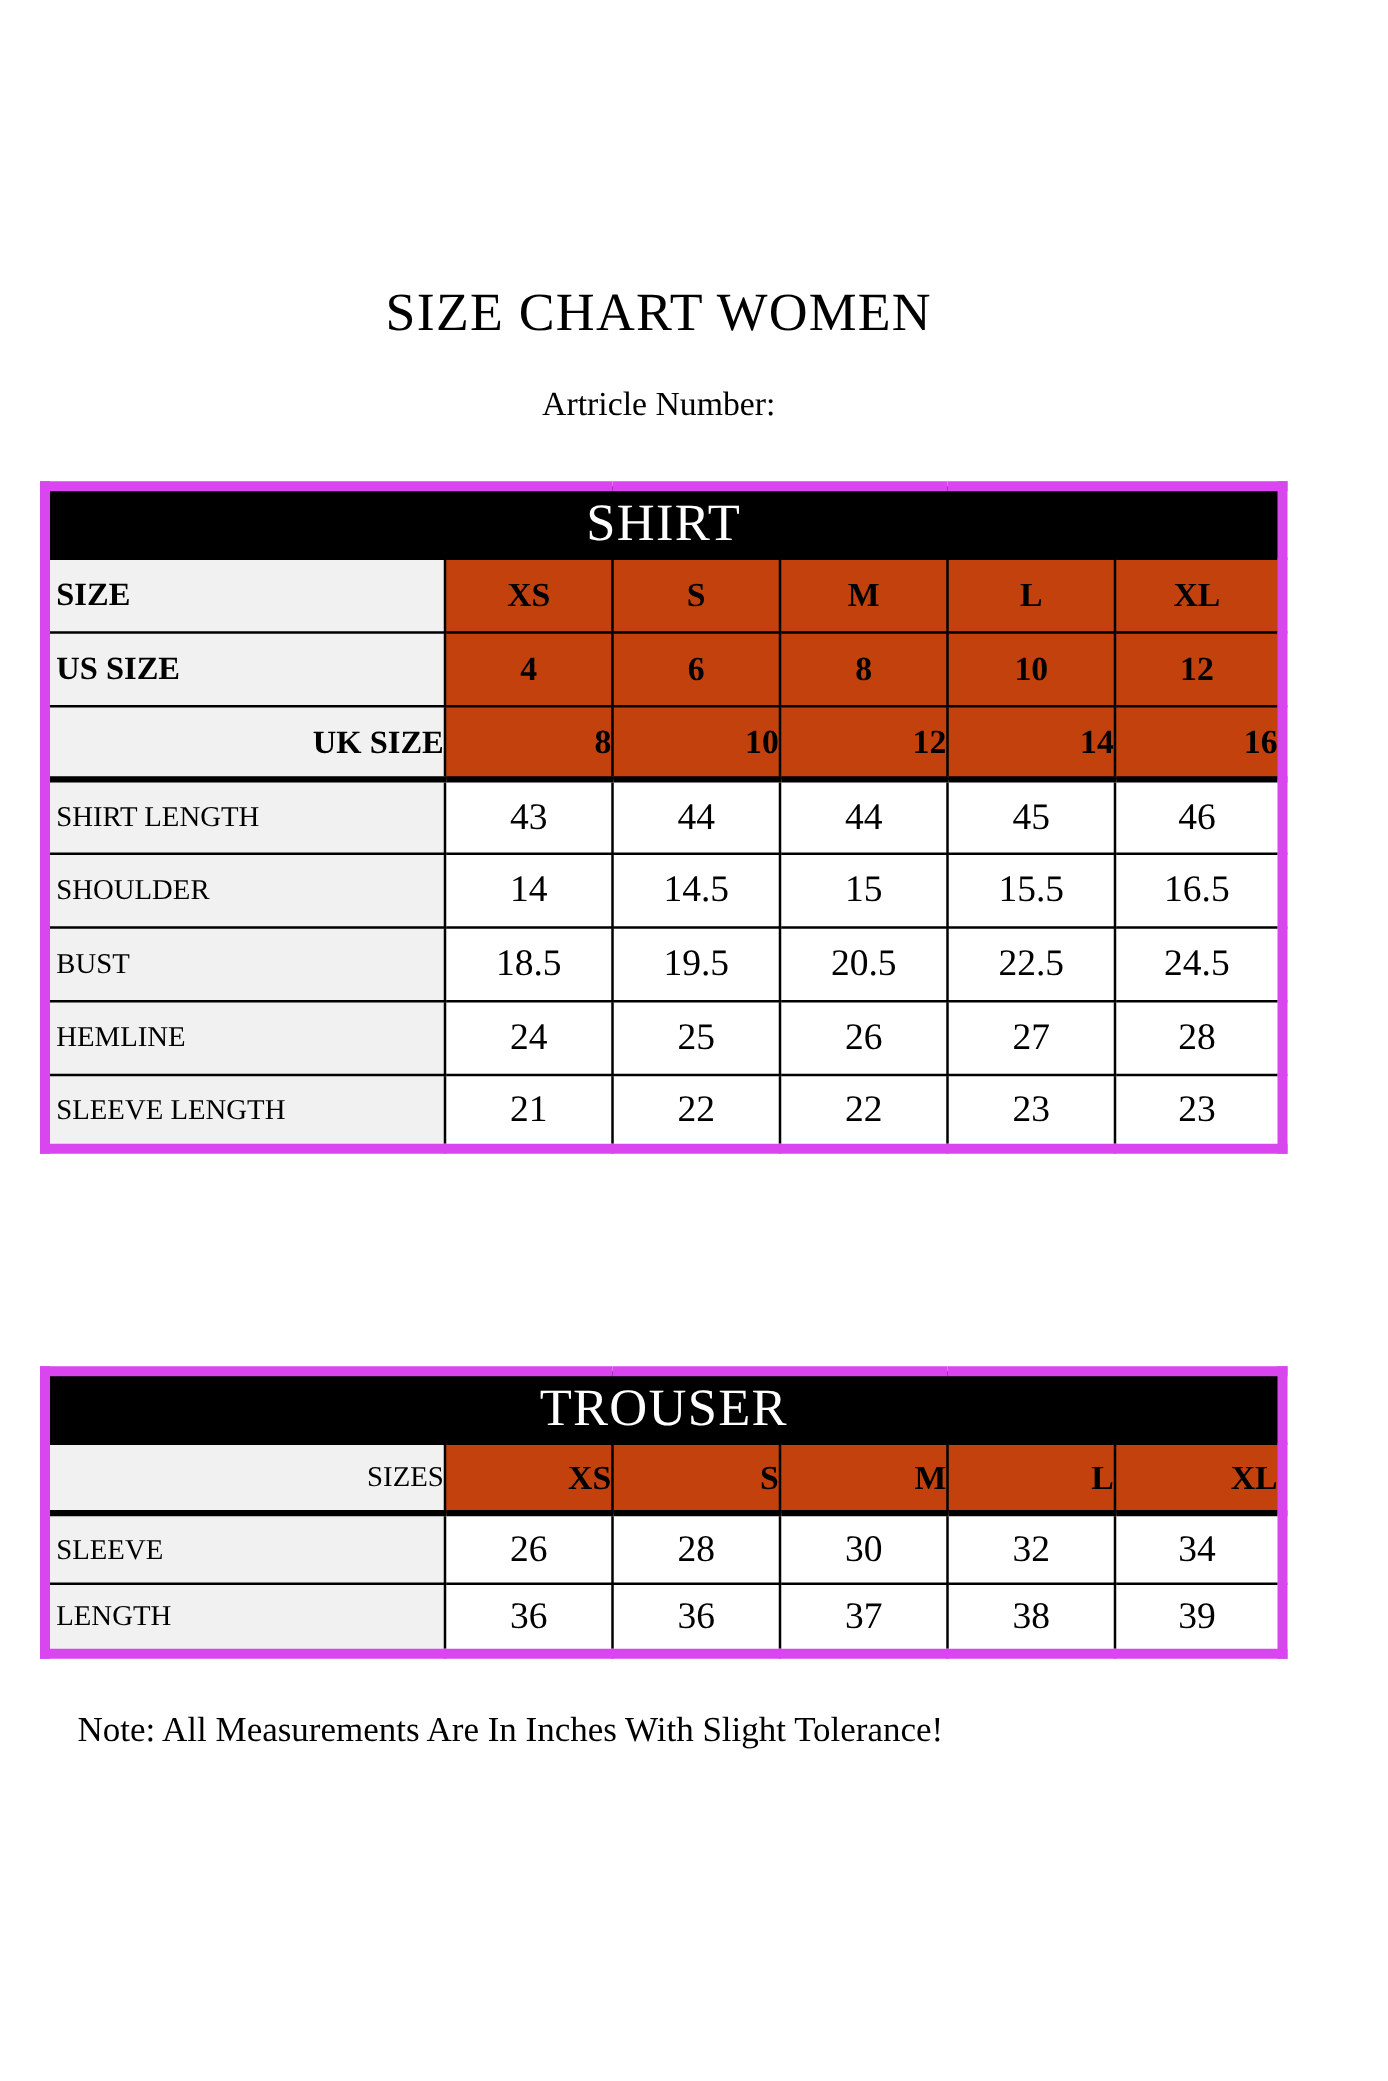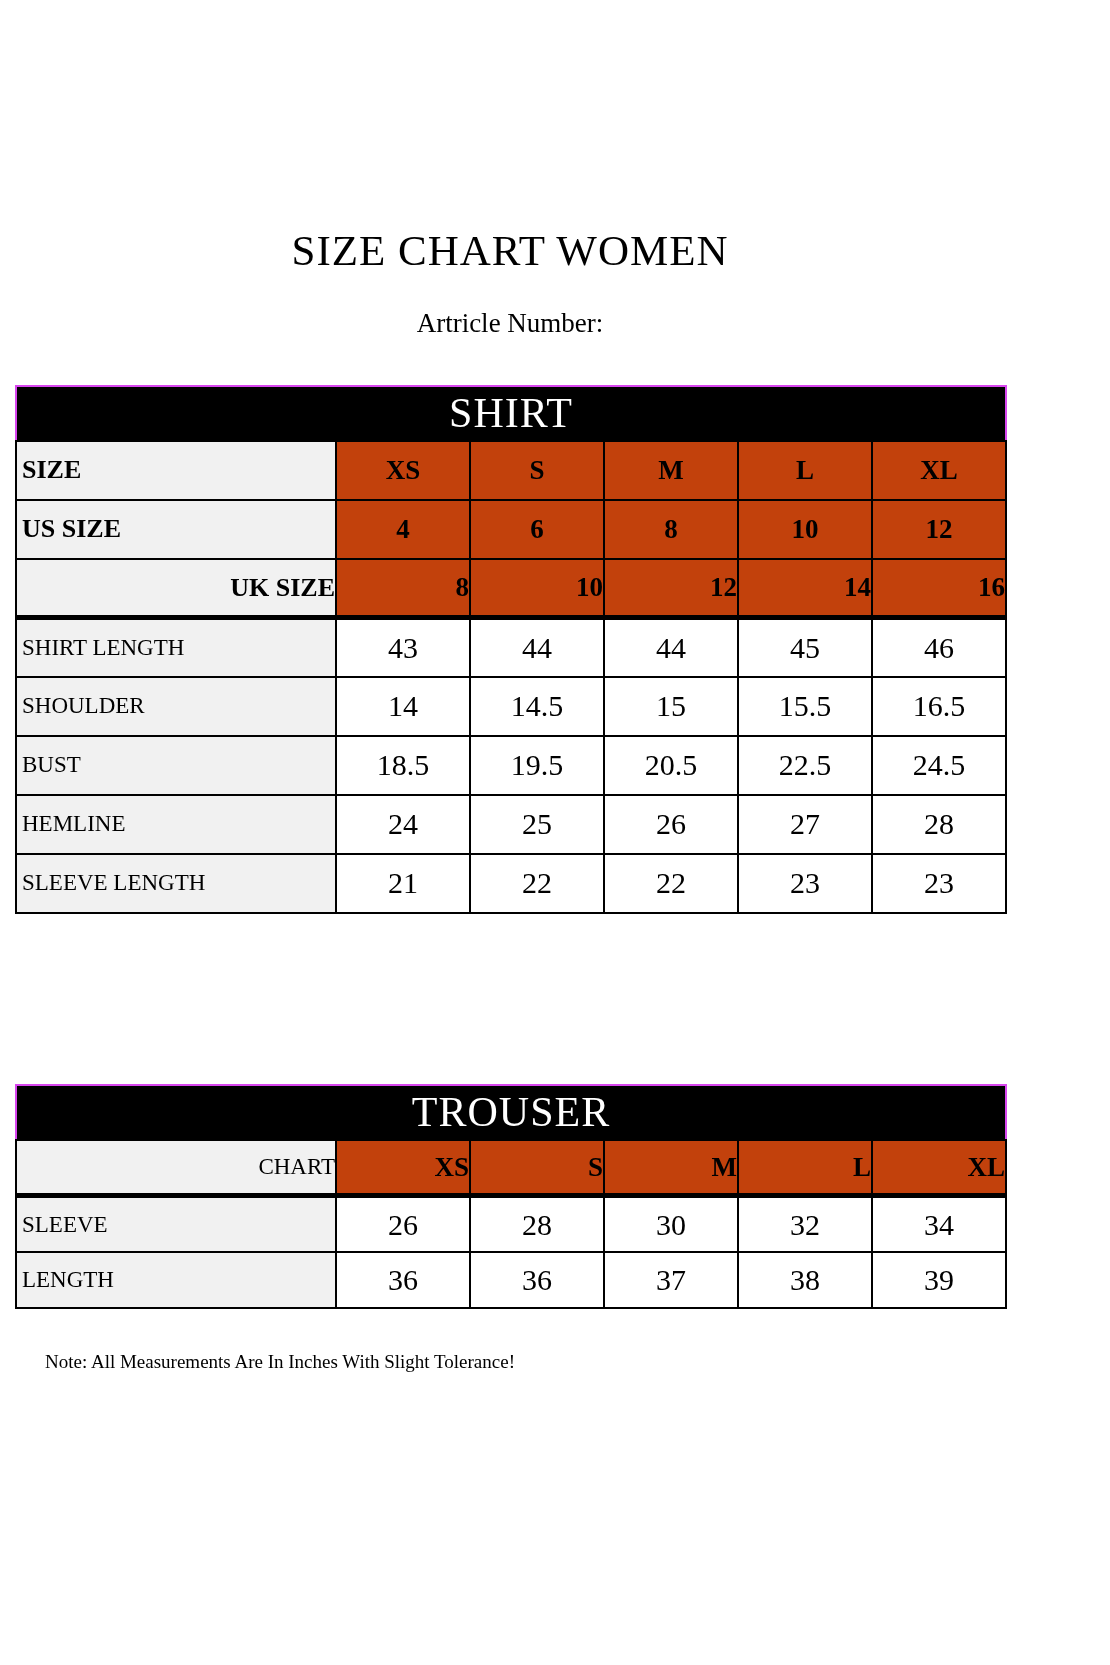--- a/index.html
+++ b/index.html
@@ -9,21 +9,21 @@
   }
   body {
     width: 1110px;
     height: 1665px;
     font-family: "Liberation Serif", "DejaVu Serif", serif;
     color: #000000;
     overflow: hidden;
   }
   .content {
     width: 990px;
-    margin-left: 15px;
+    margin-left: 32px;
   }
   .page-title {
     margin: 0;
     padding-top: 228px;
     text-align: center;
     font-size: 43px;
     font-weight: normal;
     letter-spacing: 1px;
     line-height: 1.05;
   }
@@ -37,21 +37,21 @@
     margin-top: 6px;
     text-align: center;
     font-size: 31px;
     font-weight: bold;
     line-height: 1.1;
   }
   table.size-table {
     border-collapse: collapse;
     width: 990px;
     table-layout: fixed;
-    border: 2px solid #d946ef;
+    border: 8px solid #d946ef;
   }
   .shirt-table  { margin-top: 46px; }
   .trouser-table { margin-top: 170px; }
   th.band {
     background: #000000;
     color: #ffffff;
     font-size: 42px;
     font-weight: normal;
     height: 53px;
     text-align: center;
@@ -84,21 +84,21 @@
     font-weight: bold;
     font-size: 27px;
     background: #c2410c;
   }
   tr.sep td {
     border-bottom-width: 5px;
     text-align: right;
   }
   .note {
     margin: 42px 0 0 30px;
-    font-size: 19px;
+    font-size: 28px;
     line-height: 1.15;
   }
 </style>
 </head>
 <body>
 
 <div class="content">
 
   <h1 class="page-title">SIZE CHART WOMEN</h1>
 
@@ -196,21 +196,21 @@
       <col style="width:134px">
       <col style="width:134px">
     </colgroup>
     <thead>
       <tr>
         <th class="band" colspan="6">TROUSER</th>
       </tr>
     </thead>
     <tbody>
         <tr class="bold-vals sep">
-          <td class="label-cell">CHART</td>
+          <td class="label-cell">SIZES</td>
           <td class="value-cell">XS</td>
           <td class="value-cell">S</td>
           <td class="value-cell">M</td>
           <td class="value-cell">L</td>
           <td class="value-cell">XL</td>
         </tr>
         <tr>
           <td class="label-cell">SLEEVE</td>
           <td class="value-cell">26</td>
           <td class="value-cell">28</td>

